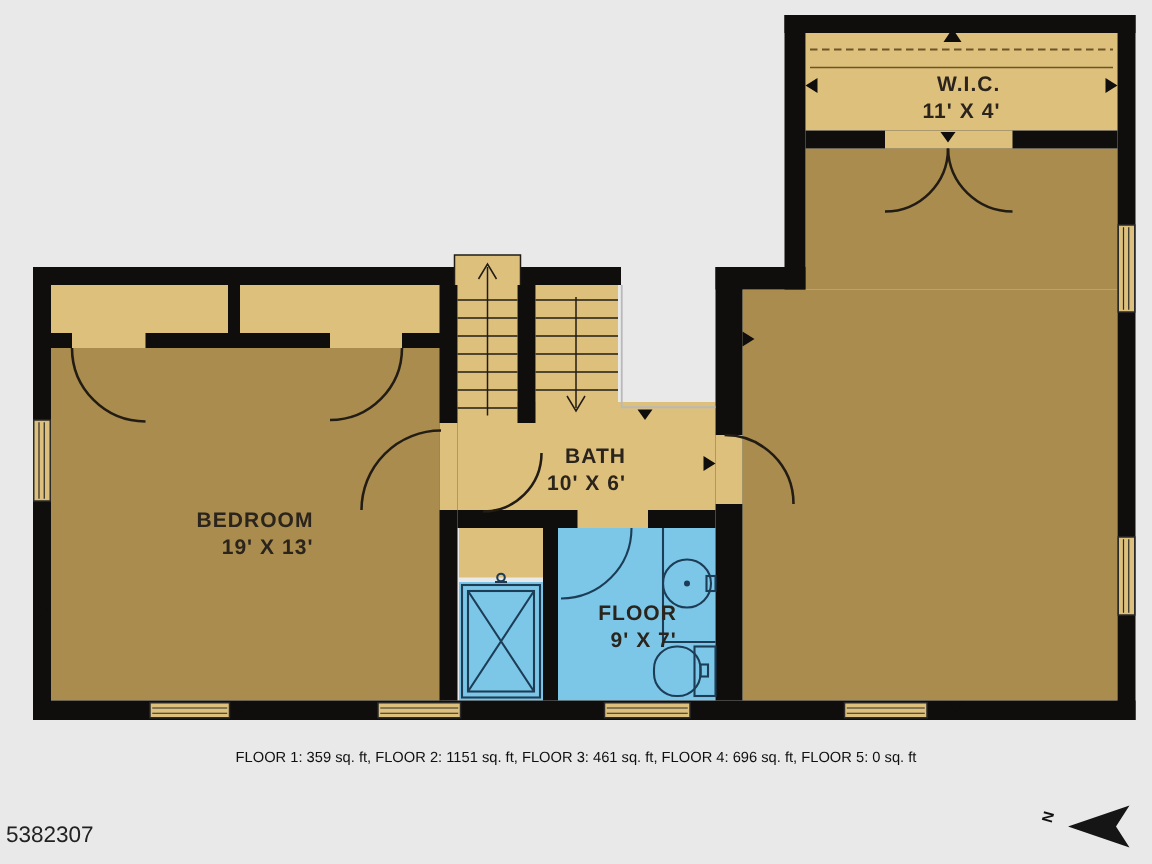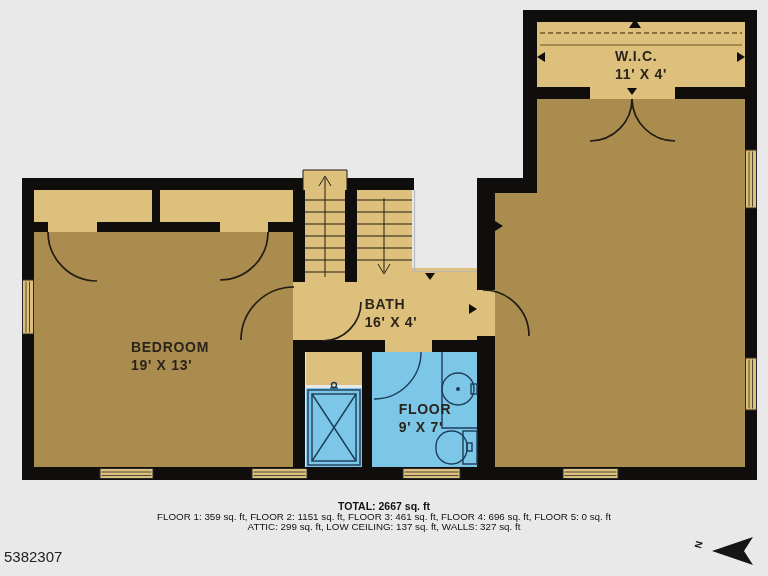--- a/index.html
+++ b/index.html
@@ -10,21 +10,21 @@
   .fd{fill:var(--room-dark-tan,#a98c4e)}
   .fl{fill:var(--room-light-tan,#dec07d)}
   .fb{fill:var(--bath-blue,#7cc7e8)}
   .ln{stroke:var(--line-dark,#221c14);fill:none;stroke-width:1.7}
   .thin{stroke:var(--line-dark,#221c14);fill:none;stroke-width:1}
   .bln{stroke:var(--bath-line,#1d3d57);fill:none;stroke-width:1.4}
   .tick{fill:var(--wall,#0f0e0c)}
   .win{fill:var(--room-light-tan,#dec07d);stroke:#2a2a2a;stroke-width:1}
   .winl{stroke:#2a2a2a;stroke-width:.8;fill:none}
   .voidl{stroke:var(--void-line,#b9b9b9);stroke-width:1.2;fill:none}
-  .room-label{position:absolute;transform:translate(-50%,-50%);text-align:left;
+  .room-label{position:absolute;transform:translate(-50%,-50%);text-align:right;
       color:var(--label-text,#2b241c);font-weight:bold;letter-spacing:.7px;line-height:1.32;white-space:nowrap}
   .room-label .nm{font-size:14px;display:block}
   .room-label .dm{font-size:14px;display:block}
   .footer{position:absolute;left:0;right:0;top:501px;text-align:center;color:var(--footer-text,#101010)}
   .footer .total{font-size:10.5px;font-weight:bold;line-height:11px}
   .footer .ln1,.footer .ln2,.footer .ln3{font-size:9.8px;line-height:10.3px}
   .footer .disc{font-size:7.6px;font-weight:bold;margin-top:4px;letter-spacing:.2px}
   .watermark{position:absolute;left:4px;top:548px;font-size:15px;color:#222}
 </style>
 </head>
@@ -164,31 +164,29 @@
       <text transform="translate(701,549) rotate(-75)" font-size="10" font-weight="bold" fill="#111">N</text>
     </g>
   </svg>
 
   <div class="room-label" style="left:641px;top:65px">
     <span class="nm">W.I.C.</span>
     <span class="dm">11' X 4'</span>
   </div>
   <div class="room-label" style="left:391px;top:313px">
     <span class="nm">BATH</span>
-    <span class="dm">16' X 4'</span>
+    <span class="dm">10' X 6'</span>
   </div>
   <div class="room-label" style="left:170px;top:356px">
     <span class="nm">BEDROOM</span>
     <span class="dm">19' X 13'</span>
   </div>
   <div class="room-label" style="left:425px;top:418px">
     <span class="nm">FLOOR</span>
     <span class="dm">9' X 7'</span>
   </div>
 
   <div class="footer">
-    <div class="total">TOTAL: 2667 sq. ft</div>
     <div class="ln1">FLOOR 1: 359 sq. ft, FLOOR 2: 1151 sq. ft, FLOOR 3: 461 sq. ft, FLOOR 4: 696 sq. ft, FLOOR 5: 0 sq. ft</div>
-    <div class="ln3">ATTIC: 299 sq. ft, LOW CEILING: 137 sq. ft, WALLS: 327 sq. ft</div>
   </div>
 
   <div class="watermark">5382307</div>
 </div>
 
 </body></html>

